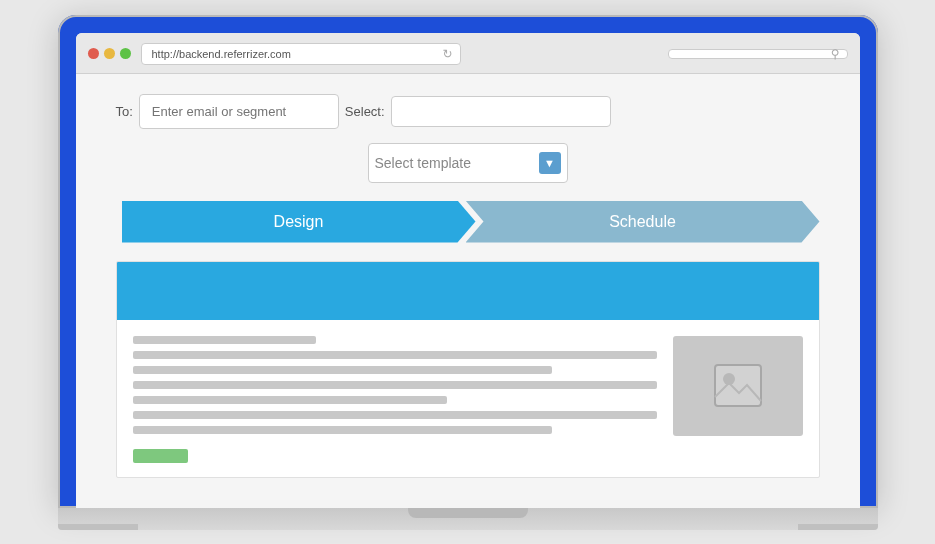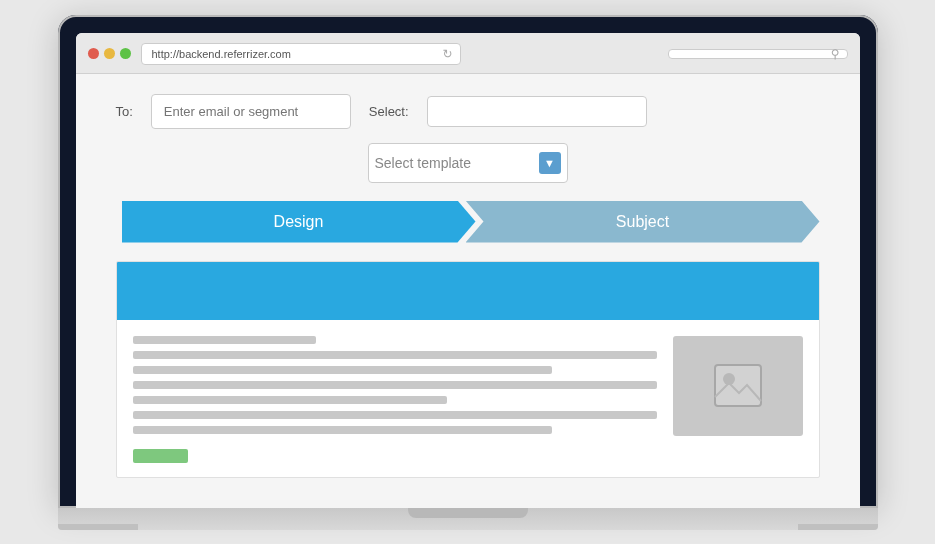--- a/index.html
+++ b/index.html
@@ -15,21 +15,21 @@
 
     .laptop-wrapper {
       position: relative;
       width: 820px;
       display: flex;
       flex-direction: column;
       align-items: center;
     }
 
     .laptop-screen-outer {
-      background: #0f172a;
+      background: #1d4ed8;
       border-radius: 18px 18px 0 0;
       padding: 18px 18px 0 18px;
       width: 820px;
       box-shadow: 0 4px 32px rgba(0,0,0,0.18), inset 0 0 0 2px #b8b8b8;
     }
 
     .laptop-screen-inner {
       background: #f0f0f0;
       border-radius: 6px 6px 0 0;
       overflow: hidden;
@@ -107,21 +107,21 @@
     
     .browser-content {
       background: #f5f5f5;
       padding: 20px 40px 30px 40px;
     }
 
     
     .email-form-row {
       display: flex;
       align-items: center;
-      gap: 18px;
+      gap: 6px;
       margin-bottom: 14px;
     }
 
     .form-label {
       font-size: 13px;
       color: #555;
       white-space: nowrap;
     }
 
     .form-input {
@@ -360,21 +360,21 @@
             <span>Select template</span>
             <span class="chevron">▼</span>
           </button>
         </div>
 
         <div class="steps-bar">
           <div class="step step-design">
             <span>Design</span>
           </div>
           <div class="step step-schedule">
-            <span>Subject</span>
+            <span>Schedule</span>
           </div>
         </div>
 
         <div class="email-preview">
           <div class="preview-header-bar"></div>
           <div class="preview-body">
             <div class="preview-text-col">
               <div class="preview-line preview-line-xshort"></div>
               <div class="preview-line preview-line-long"></div>
               <div class="preview-line preview-line-medium"></div>

